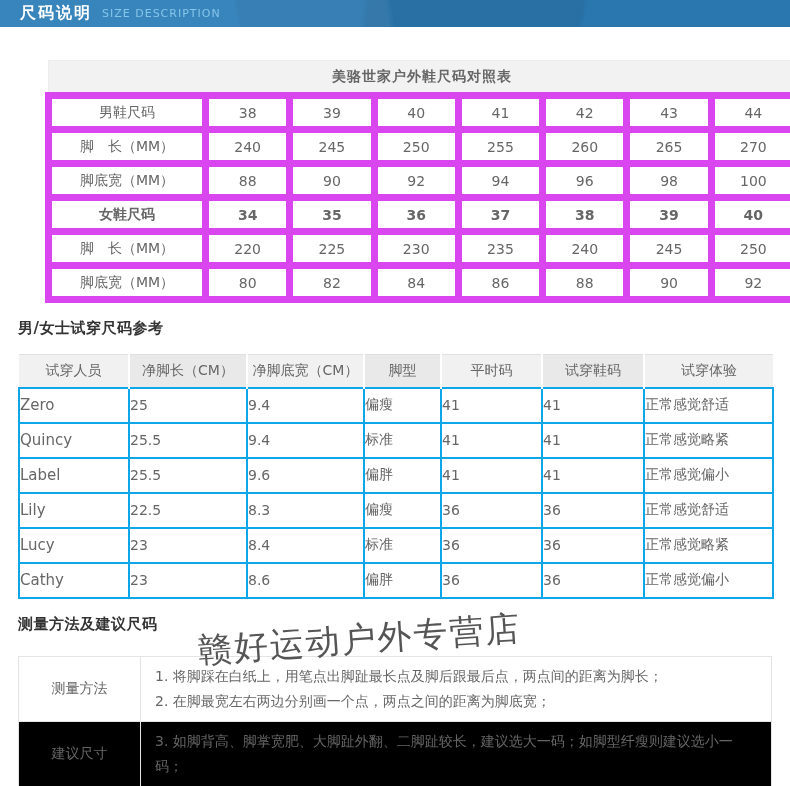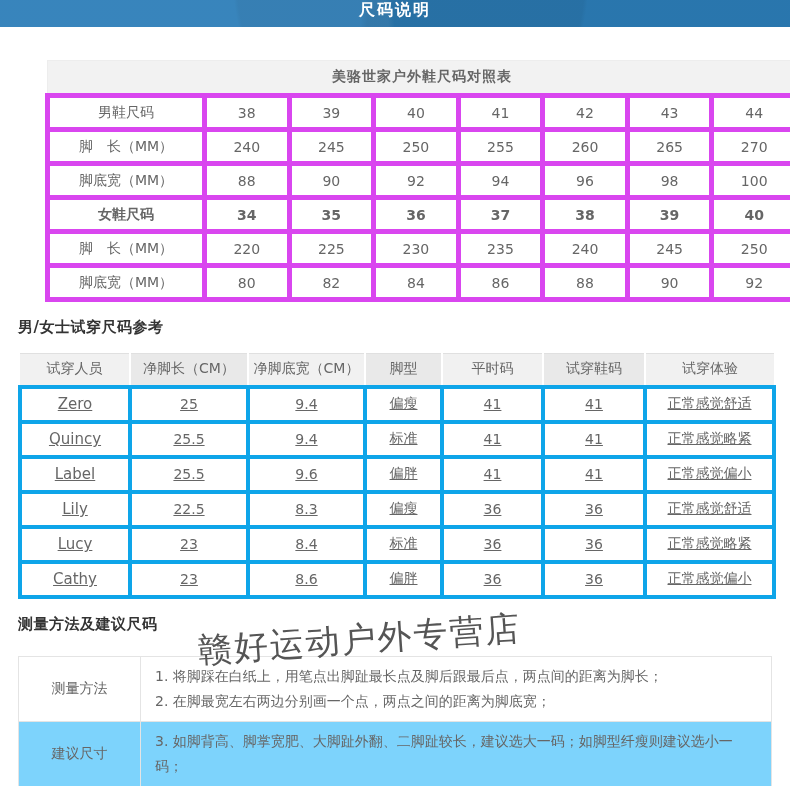--- a/index.html
+++ b/index.html
@@ -4,65 +4,65 @@
 <style>
   * { margin:0; padding:0; box-sizing:border-box; }
   body {
     width:790px; height:786px; background:#ffffff; position:relative; overflow:hidden;
     font-family:"DejaVu Sans","Liberation Sans",sans-serif; color:#666;
   }
   
   .banner {
     height:27px; background:var(--banner_bg,#2c7db8);
     display:flex; align-items:center; gap:10px; padding:0 20px;
-    position:relative; overflow:hidden;flex-direction:column;
+    position:relative; overflow:hidden;
   }
   .banner::after {
     content:""; position:absolute; inset:0;
     background:
       radial-gradient(circle at 18% 160%, rgba(255,255,255,.06) 0 38%, transparent 39%),
       radial-gradient(circle at 52% -60%, rgba(0,0,0,.05) 0 42%, transparent 43%),
       radial-gradient(circle at 86% 180%, rgba(0,0,0,.06) 0 46%, transparent 47%);
   }
   .banner-cn { color:#fff; font-weight:bold; font-size:16px; letter-spacing:2px; position:relative; z-index:1; }
   .banner-en { color:var(--banner_en,#85c6ea); font-size:11px; letter-spacing:1px; position:relative; z-index:1; }
 
   .content { padding:0 18px; }
   table { width:754px; border-collapse:collapse; table-layout:fixed; }
 
   
   .t1 { margin-top:33px;margin-left:27px; }
-  .t1 td { border:5px solid #d946ef; text-align:center; height:34px; font-size:14px; color:#666; }
+  .t1 td { border:7px solid #d946ef; text-align:center; height:34px; font-size:14px; color:#666; }
   .t1-title {
     background:#f2f2f2 !important; font-size:20px; color:#4d4d4d; font-weight:bold;
     height:35px !important; letter-spacing:1px; border:1px solid #ededed !important;
   }
   .t1 tr.split td { border-top:3px double #dedede;font-weight:bold; }
 
   
   .sec-heading { font-size:15px; font-weight:bold; color:#333; margin-top:16px; letter-spacing:.5px; }
 
   
   .t2 { margin-top:16px; border-top:1px solid #e0e0e0; }
   .t2 th {
     height:33px; font-size:14px; font-weight:normal; color:#666;
     background:#f1f1f1; border-left:2px solid #fff;
   }
   .t2 th:first-child { border-left:none; }
   .t2 th:nth-child(even) { background:#e9e9e9; }
-  .t2 td { border:4px solid #0ea5e9; text-align:center; height:35px; font-size:14px; color:#666;text-decoration:underline; }
+  .t2 td { border:2px solid #0ea5e9; height:35px; font-size:14px; color:#666; }
   .t2 td:first-child { font-size:15px; }
 
   
   .t3 { margin-top:22px; }
   .t3 td { border:1px solid #e4e4e4; font-size:14px; color:#666; }
   .t3 td.m-label { width:122px; text-align:center; }
   .t3 .m-content { padding:7px 14px; line-height:25px; }
   .t3 tr:first-child td { height:60px; }
-  .t3 tr.shaded { background:#7dd3fc; }
+  .t3 tr.shaded { background:#000000; }
   .t3 tr.shaded td { height:40px; }
 
   
   .watermark {
     position:absolute; left:198px; top:628px; z-index:5;
     font-size:34px; color:rgba(66,66,66,.9); letter-spacing:2px; white-space:nowrap;
     transform:rotate(-4deg); transform-origin:left center; pointer-events:none;
   }
 </style>
 </head>

